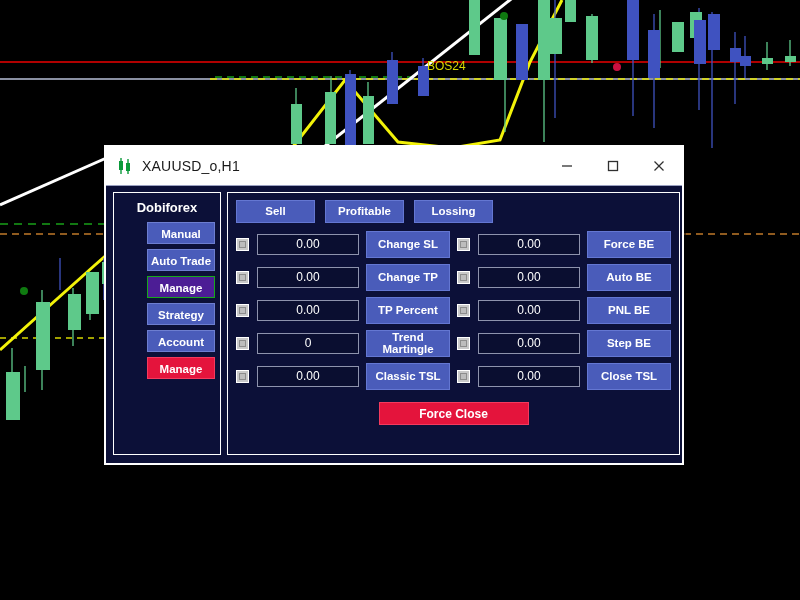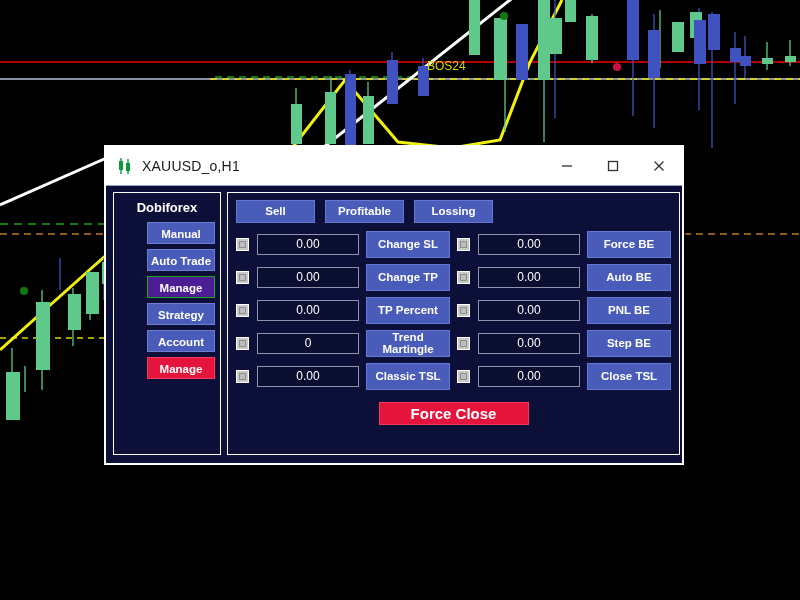--- a/index.html
+++ b/index.html
@@ -92,21 +92,21 @@
     height:21px;box-sizing:border-box;background:#0a0e30;
     border:1px solid #8e93ad;color:#ffffff;font-size:12px;
     text-align:center;line-height:19px;
     font-family:"Liberation Sans",sans-serif;
   }
   .in-row .blue-btn{height:27px;}
 
   #force-wrap{margin-top:6px;display:flex;justify-content:center;}
   #force-close{
     width:150px;height:23px;background:#e4143c;border:1px solid #f43a5e;
-    box-sizing:border-box;color:#ffffff;font-size:15px;font-weight:bold;
+    box-sizing:border-box;color:#ffffff;font-size:12px;font-weight:bold;
     display:flex;align-items:center;justify-content:center;
   }
 </style>
 </head>
 <body>
 
 <div id="chart-bg">
   <svg width="800" height="600" viewBox="0 0 800 600" xmlns="http://www.w3.org/2000/svg">
     <rect x="0" y="0" width="800" height="600" fill="#000000"></rect>
 

